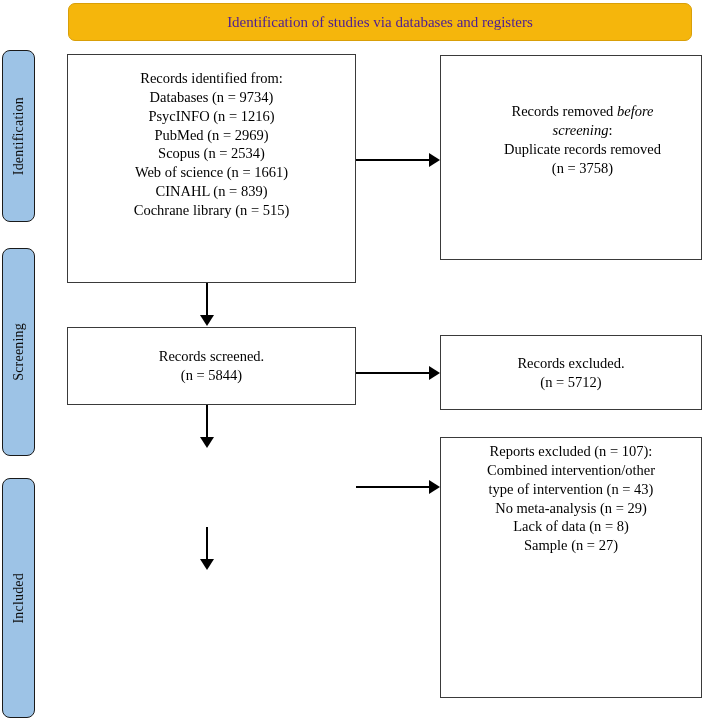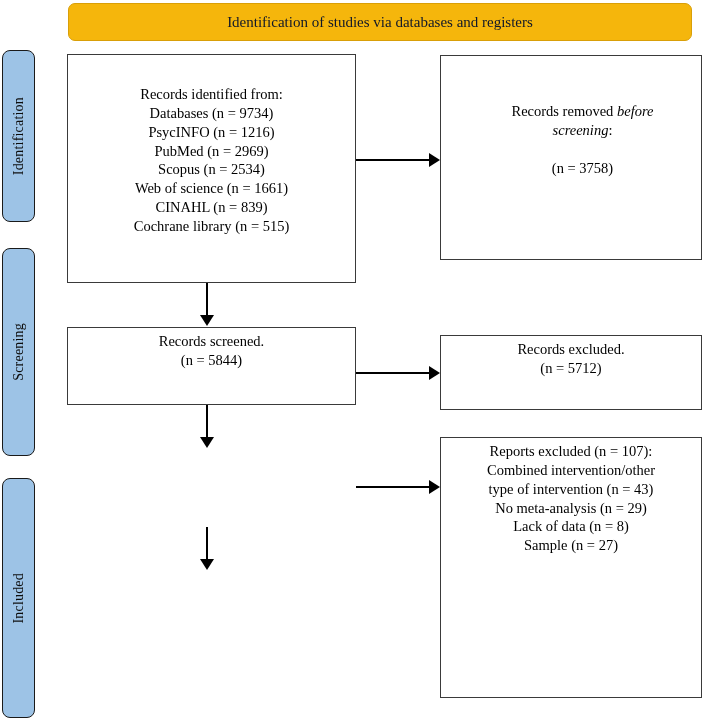--- a/index.html
+++ b/index.html
@@ -30,21 +30,21 @@
     border: 1px solid #D99F08;
     border-radius: 7px;
     display: flex;
     align-items: center;
     justify-content: center;
     box-sizing: border-box;
   }
   .banner-label {
     font-size: 15px;
     line-height: 1.1;
-    color: #0f172a;
+    color: #4c1d95;
     text-align: center;
   }
 
   
   .stage {
     position: absolute;
     left: 2px;
     width: 33px;
     background: #9DC3E6;
     border: 1.5px solid #1a1a1a;
@@ -63,34 +63,35 @@
     white-space: nowrap;
   }
 
   
   .box {
     position: absolute;
     background: #ffffff;
     border: 1.4px solid #3a3a3a;
     box-sizing: border-box;
     display: flex;
+    align-items: center;
     justify-content: center;
     padding: 4px 8px;
   }
   .box-text {
     font-size: 14.5px;
     line-height: 1.30;
     text-align: center;
     color: #000000;
     white-space: pre-line;
   }
   .box-text i { font-style: italic; }
 
   
-  .box.text-top    { align-items: flex-start; padding-top: 30px; }
+  .box.text-top    { align-items: flex-start; padding-top: 14px; }
   .box.text-upper  { align-items: flex-start; padding-top: 46px; padding-left: 31px; }
   .box.text-mid-hi { align-items: flex-start; }
 
   
   .vline {
     position: absolute;
     width: 2px;
     background: #000000;
   }
   .hline {
@@ -139,21 +140,21 @@
 Databases (n = 9734)
 PsycINFO (n = 1216)
 PubMed (n = 2969)
 Scopus (n = 2534)
 Web of science (n = 1661)
 CINAHL (n = 839)
 Cochrane library (n = 515)</span>
   </div>
 
   <div class="box text-upper" style="left:440px; top:55px; width:262px; height:205px;">
-    <span class="box-text"><span>Records removed </span><i>before</i><br><i>screening</i><span>:</span><br><br><span>(n = 3758)</span></span>
+    <span class="box-text"><span>Records removed </span><i>before</i><br><i>screening</i><span>:</span><br><span>Duplicate records removed</span><br><span>(n = 3758)</span></span>
   </div>
 
   <div class="hline" style="left:356px; top:159px; width:79px;"></div>
   <div class="arrow-right" style="left:429px; top:153px;"></div>
 
   <div class="vline" style="left:206px; top:283px; height:34px;"></div>
   <div class="arrow-down" style="left:200px; top:315px;"></div>
 
   <div class="box" style="left:67px; top:327px; width:289px; height:78px;">
     <span class="box-text">Records screened.

